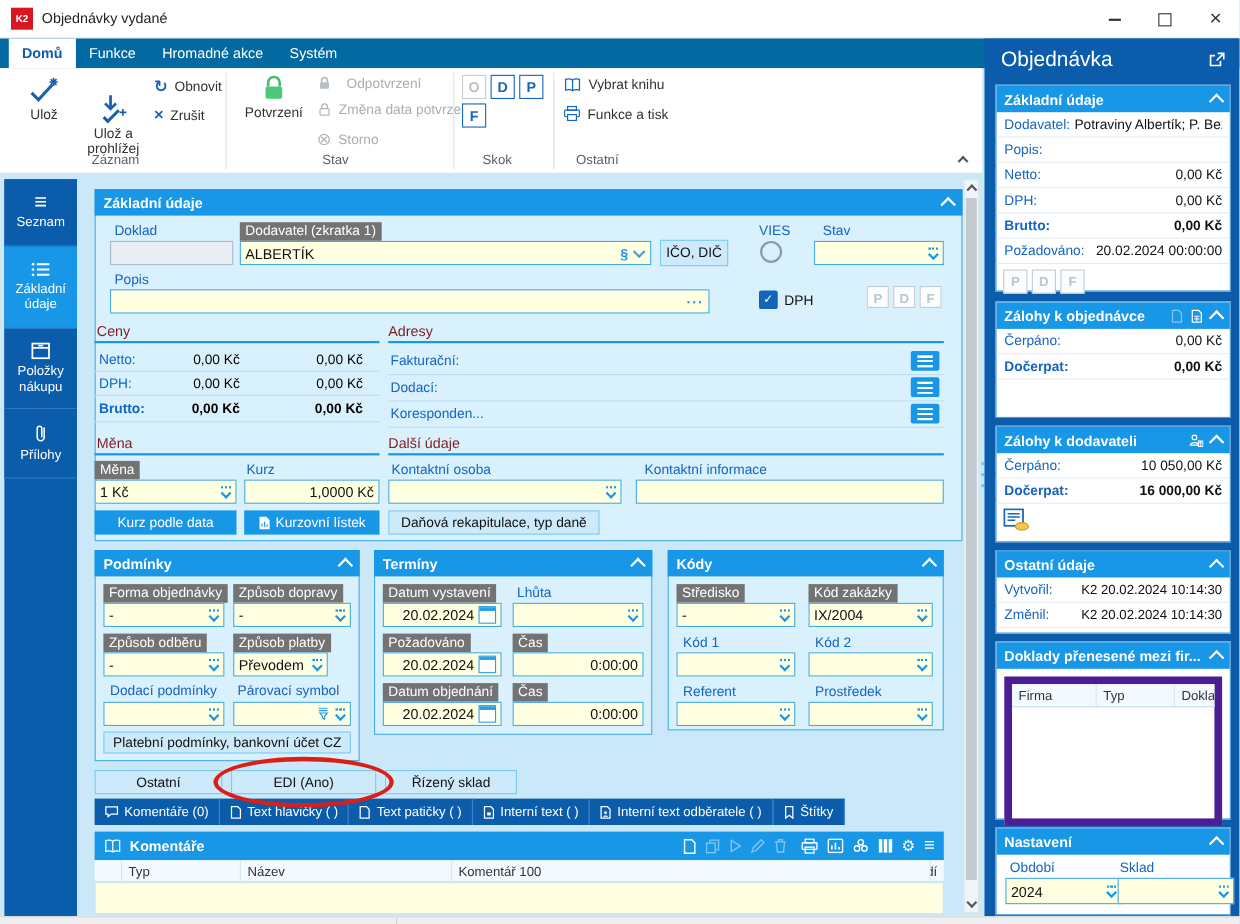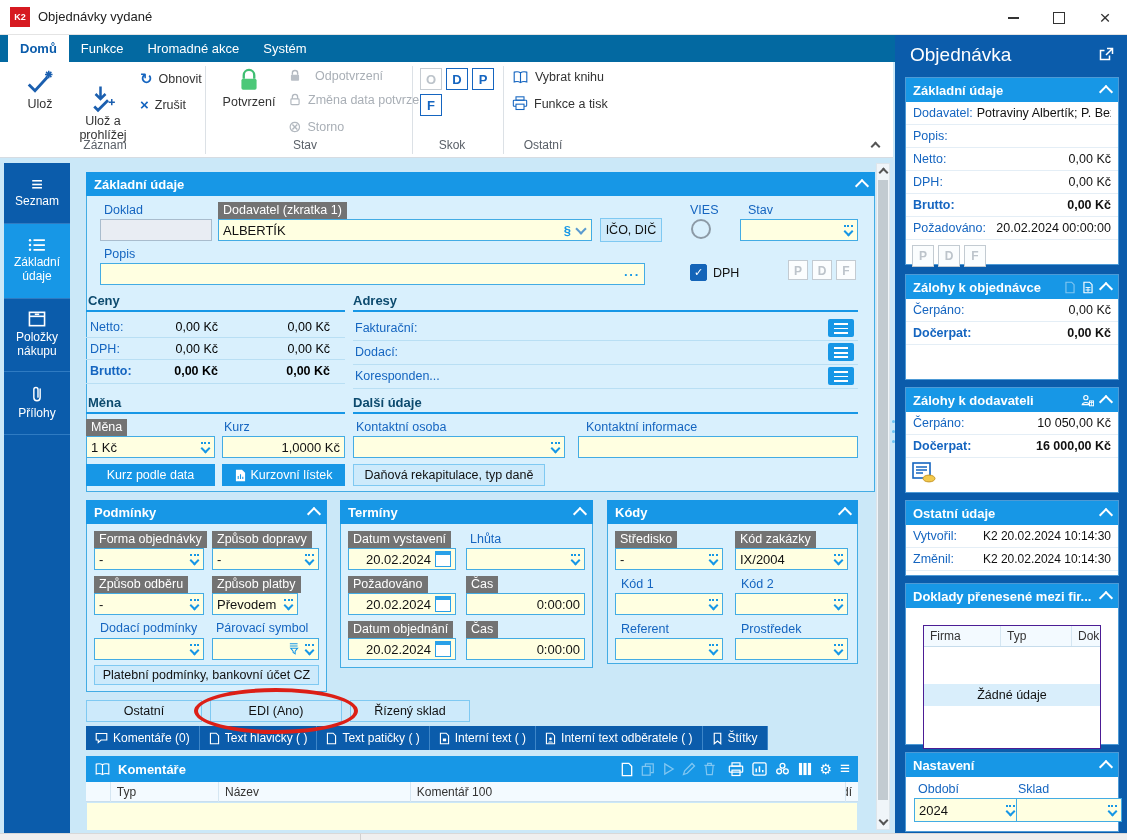--- a/index.html
+++ b/index.html
@@ -2,21 +2,21 @@
 <html><head>
 <meta charset="utf-8">
 <style>
   html,body{margin:0;padding:0;background:#e8e8e8;font-family:"Liberation Sans","DejaVu Sans",sans-serif;}
   #root{position:relative;width:1127px;height:840px;background:#CBE8F8;overflow:hidden;}
   .ab{position:absolute;box-sizing:border-box;}
   .nw{white-space:nowrap;}
   
   .lb{color:#1565C0;font-size:12.5px;white-space:nowrap;}
   .lh{background:#737373;color:#fff;font-size:12.5px;padding:0 5px;height:17px;line-height:17px;white-space:nowrap;display:inline-block;}
-  .sh{font-weight:bold;color:#0c4a6e;font-size:13px;white-space:nowrap;}
+  .sh{font-weight:normal;color:#7f1d1d;font-size:13px;white-space:nowrap;}
   .ul{background:#1797E6;height:2px;}
   .sepl{background:#B9DFF4;height:1px;}
   
   .f{background:#FFFFE1;border:1px solid #43ACE4;display:flex;align-items:center;padding:0 4px;font-size:13px;color:#111;}
   .f .v{flex:1;white-space:nowrap;overflow:hidden;}
   .f.r .v{text-align:right;}
   .fd{background:#E9EDF3;border:1px solid #A9BCCD;}
   .btnl{background:#CDEAFB;border:1px solid #7FC9F2;color:#111;font-size:12.5px;display:flex;align-items:center;justify-content:center;white-space:nowrap;}
   .btnb{background:#1797E6;color:#fff;font-size:12.5px;display:flex;align-items:center;justify-content:center;gap:5px;white-space:nowrap;}
   
@@ -668,27 +668,26 @@
         <span class="pv" style="font-size:12px;">K2 20.02.2024 10:14:30</span>
       </div>
   </div>
 
   <div class="card" style="top:583px;height:162px;">
     <div class="ch">
         <span>Doklady přenesené mezi fir...</span>
         <span class="phsp"></span>
         <i class="cu"></i>
       </div>
-    <div style="margin:17px;border:1px solid #4c1d95;height:122px;position:relative;background:#fff;">
+    <div style="margin:7px;border:7px solid #4c1d95;height:122px;position:relative;background:#fff;">
       <div style="display:flex;background:#F3FAFF;border-bottom:1px solid #C6DCEC;height:20px;">
         <div class="thc" style="width:64px;">Firma</div>
         <div class="thc" style="width:58px;">Typ</div>
         <div class="thc" style="flex:1;border-right:none;">Doklad</div>
       </div>
-      <div style="position:absolute;left:0;top:58px;width:100%;height:22px;background:#D9EEFB;display:flex;align-items:center;justify-content:center;font-size:12.5px;color:#111;">Žádné údaje</div>
     </div>
   </div>
 
   <div class="card" style="top:752px;height:80px;">
     <div class="ch">
         <span>Nastavení</span>
         <span class="phsp"></span>
         <i class="cu"></i>
       </div>
     <div class="lb" style="position:absolute;left:12px;top:29px;">Období</div>

